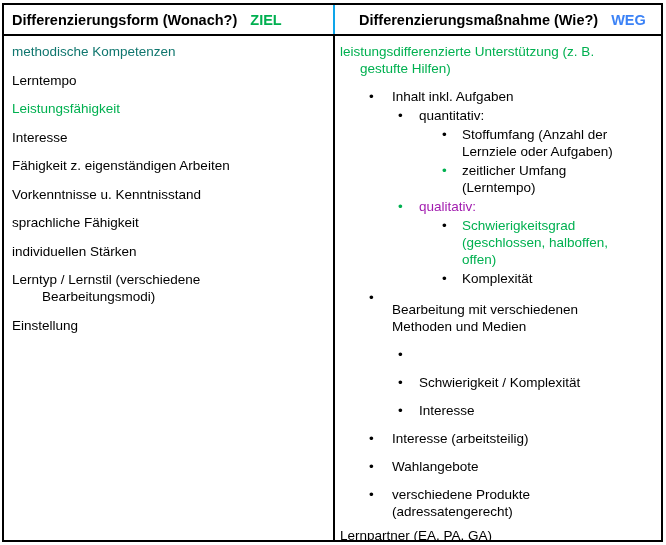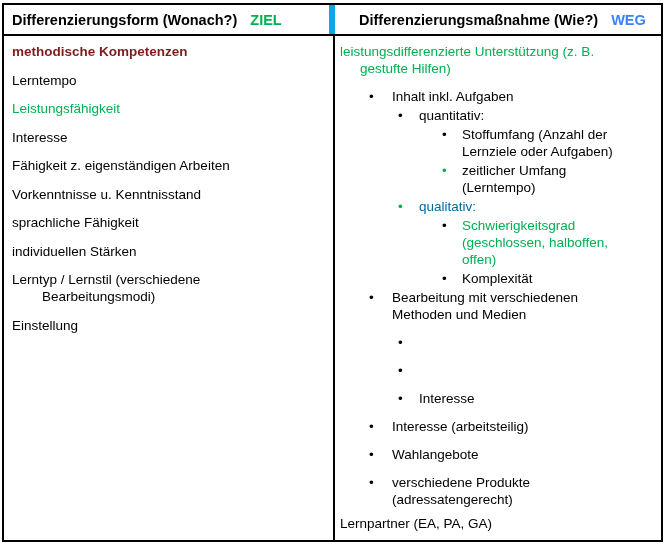--- a/index.html
+++ b/index.html
@@ -19,21 +19,21 @@
     background: #fff;
   }
   .hrow { display: flex; flex: none; border-bottom: 2px solid #000; }
   .hcell {
     box-sizing: border-box;
     padding: 7px 6px 5px 8px;
     font-weight: bold; font-size: 14.5px; line-height: 17px;
     display: flex; gap: 13px; align-items: baseline;
     white-space: nowrap;
   }
-  .hcell.hleft { width: 331px; flex: none; border-right: 6px solid #0ea5e9; }
+  .hcell.hleft { width: 331px; flex: none; border-right: 2px solid #0ea5e9; }
   .hcell.hright { flex: 1; padding-left: 24px; }
   .brow { display: flex; flex: 1; overflow: hidden; }
   .bcell { box-sizing: border-box; font-size: 13.5px; line-height: 17px; }
   .bcell.cleft {
     width: 331px; flex: none;
     border-right: 2px solid #000;
     padding: 7px 4px 0 8px;
   }
   .bcell.cright { flex: 1; padding: 7px 16px 0 5px; }
 
@@ -46,21 +46,21 @@
   .row.sp { margin-top: 11px; }
   .dot { flex: none; }
   .b1 .dot { margin-left: 29px; width: 23px; }
   .b2 .dot { margin-left: 58px; width: 21px; }
   .b3 .dot { margin-left: 102px; width: 20px; }
 
   .mw130 { max-width: 130px; }
   .mw155 { max-width: 155px; }
   .mw165 { max-width: 165px; }
   .mw170 { max-width: 170px; }
-  .mw205 { max-width: 205px; }
+  .mw205 { max-width: 205px; margin-top: 12px; }
 
   .footer-line { margin-top: 7px; }
 </style>
 </head>
 <body>
 
 <div class="page">
   <div class="tbl">
 
     <div class="hrow">
@@ -70,21 +70,21 @@
       </div>
       <div class="hcell hright">
         <span>Differenzierungsmaßnahme (Wie?)</span>
         <span style="color: #3b82f6;">WEG</span>
       </div>
     </div>
 
     <div class="brow">
 
       <div class="bcell cleft">
-        <div class="litem" style="color: #7f1d1d; font-weight: bold;">methodische Kompetenzen</div>
+        <div class="litem" style="color: #0f766e;">methodische Kompetenzen</div>
         <div class="litem">Lerntempo</div>
         <div class="litem" style="color: rgb(0, 176, 80);">Leistungsfähigkeit</div>
         <div class="litem">Interesse</div>
         <div class="litem">Fähigkeit z. eigenständigen Arbeiten</div>
         <div class="litem">Vorkenntnisse u. Kenntnisstand</div>
         <div class="litem">sprachliche Fähigkeit</div>
         <div class="litem">individuellen Stärken</div>
         <div class="litem hang">Lerntyp / Lernstil (verschiedene Bearbeitungsmodi)</div>
         <div class="litem">Einstellung</div>
       </div>
@@ -103,39 +103,40 @@
         <div class="row b3">
           <span class="dot">•</span>
           <span class="txt mw170">Stoffumfang (Anzahl der Lernziele oder Aufgaben)</span>
         </div>
         <div class="row b3">
           <span class="dot" style="color: rgb(0, 176, 80);">•</span>
           <span class="txt mw130">zeitlicher Umfang (Lerntempo)</span>
         </div>
         <div class="row b2">
           <span class="dot" style="color: rgb(0, 176, 80);">•</span>
-          <span class="txt" style="color: #0369a1;">qualitativ:</span>
+          <span class="txt" style="color: #a21caf;">qualitativ:</span>
         </div>
         <div class="row b3">
           <span class="dot">•</span>
           <span class="txt mw155" style="color: rgb(0, 176, 80);">Schwierigkeitsgrad (geschlossen, halboffen, offen)</span>
         </div>
         <div class="row b3">
           <span class="dot">•</span>
           <span class="txt">Komplexität</span>
         </div>
         <div class="row b1">
           <span class="dot">•</span>
           <span class="txt mw205">Bearbeitung mit verschiedenen Methoden und Medien</span>
         </div>
         <div class="row b2 sp">
           <span class="dot">•</span>
         </div>
         <div class="row b2 sp">
           <span class="dot">•</span>
+          <span class="txt">Schwierigkeit / Komplexität</span>
         </div>
         <div class="row b2 sp">
           <span class="dot">•</span>
           <span class="txt">Interesse</span>
         </div>
         <div class="row b1 sp">
           <span class="dot">•</span>
           <span class="txt">Interesse (arbeitsteilig)</span>
         </div>
         <div class="row b1 sp">

